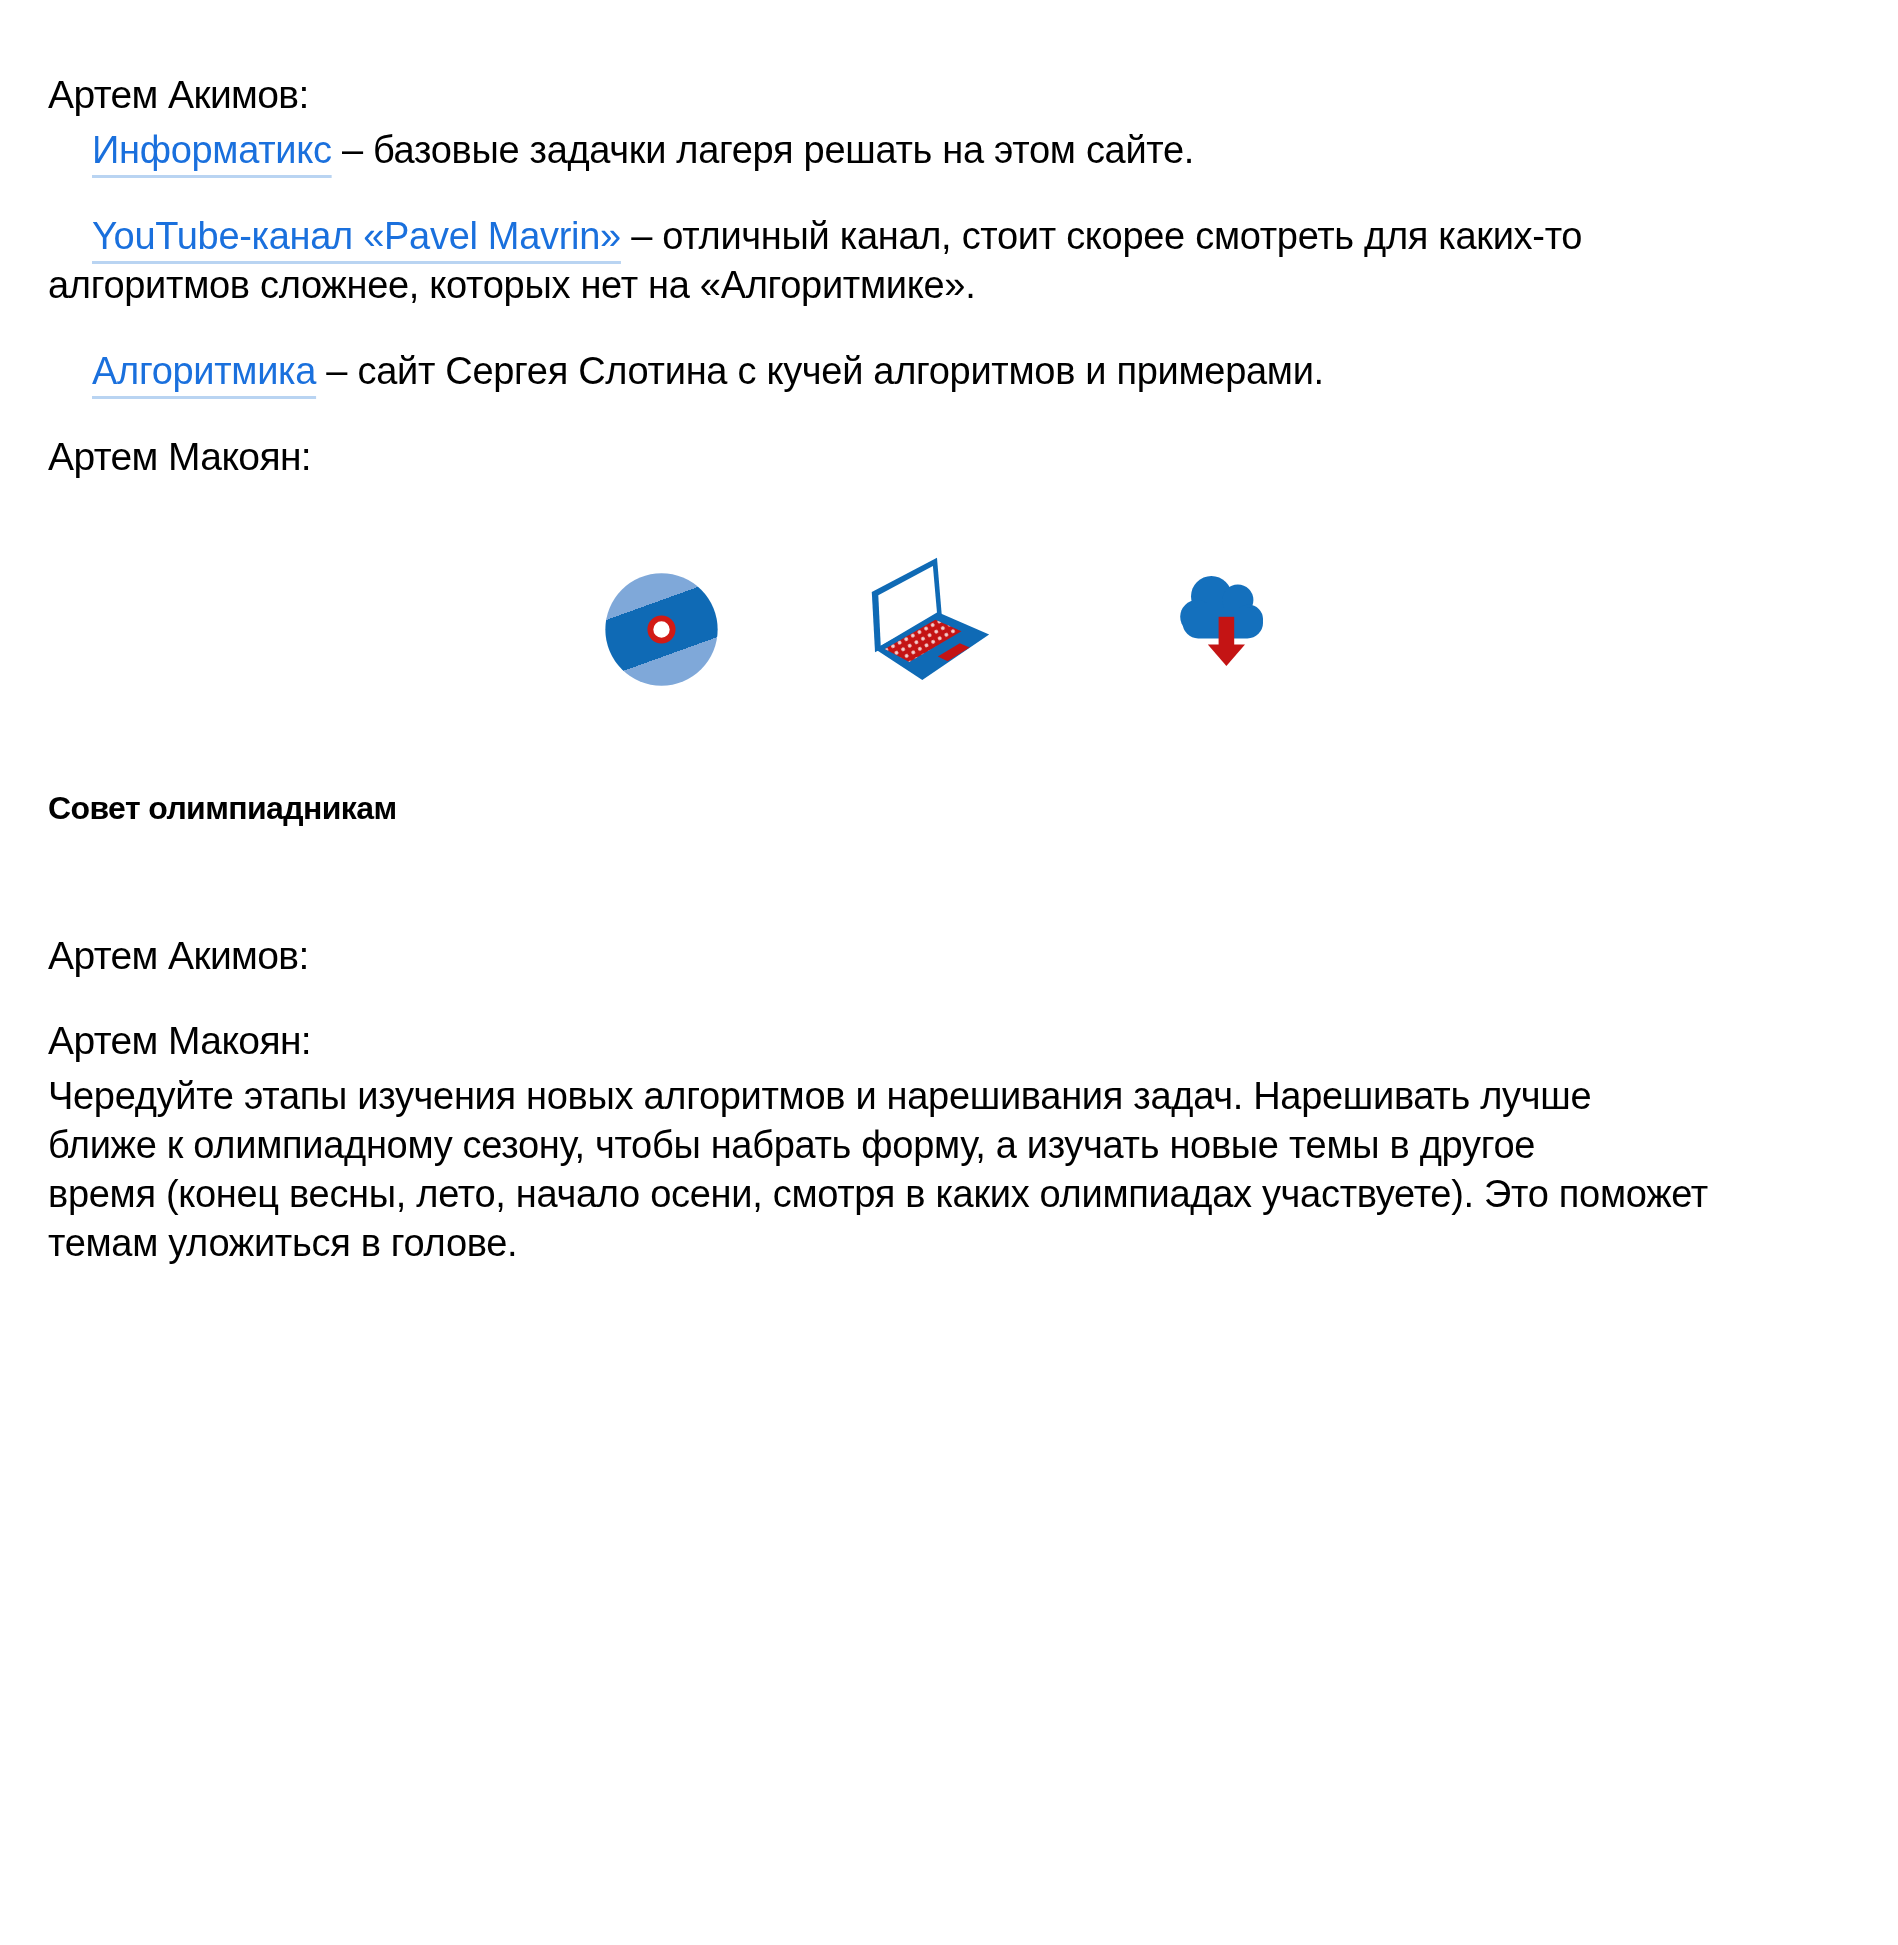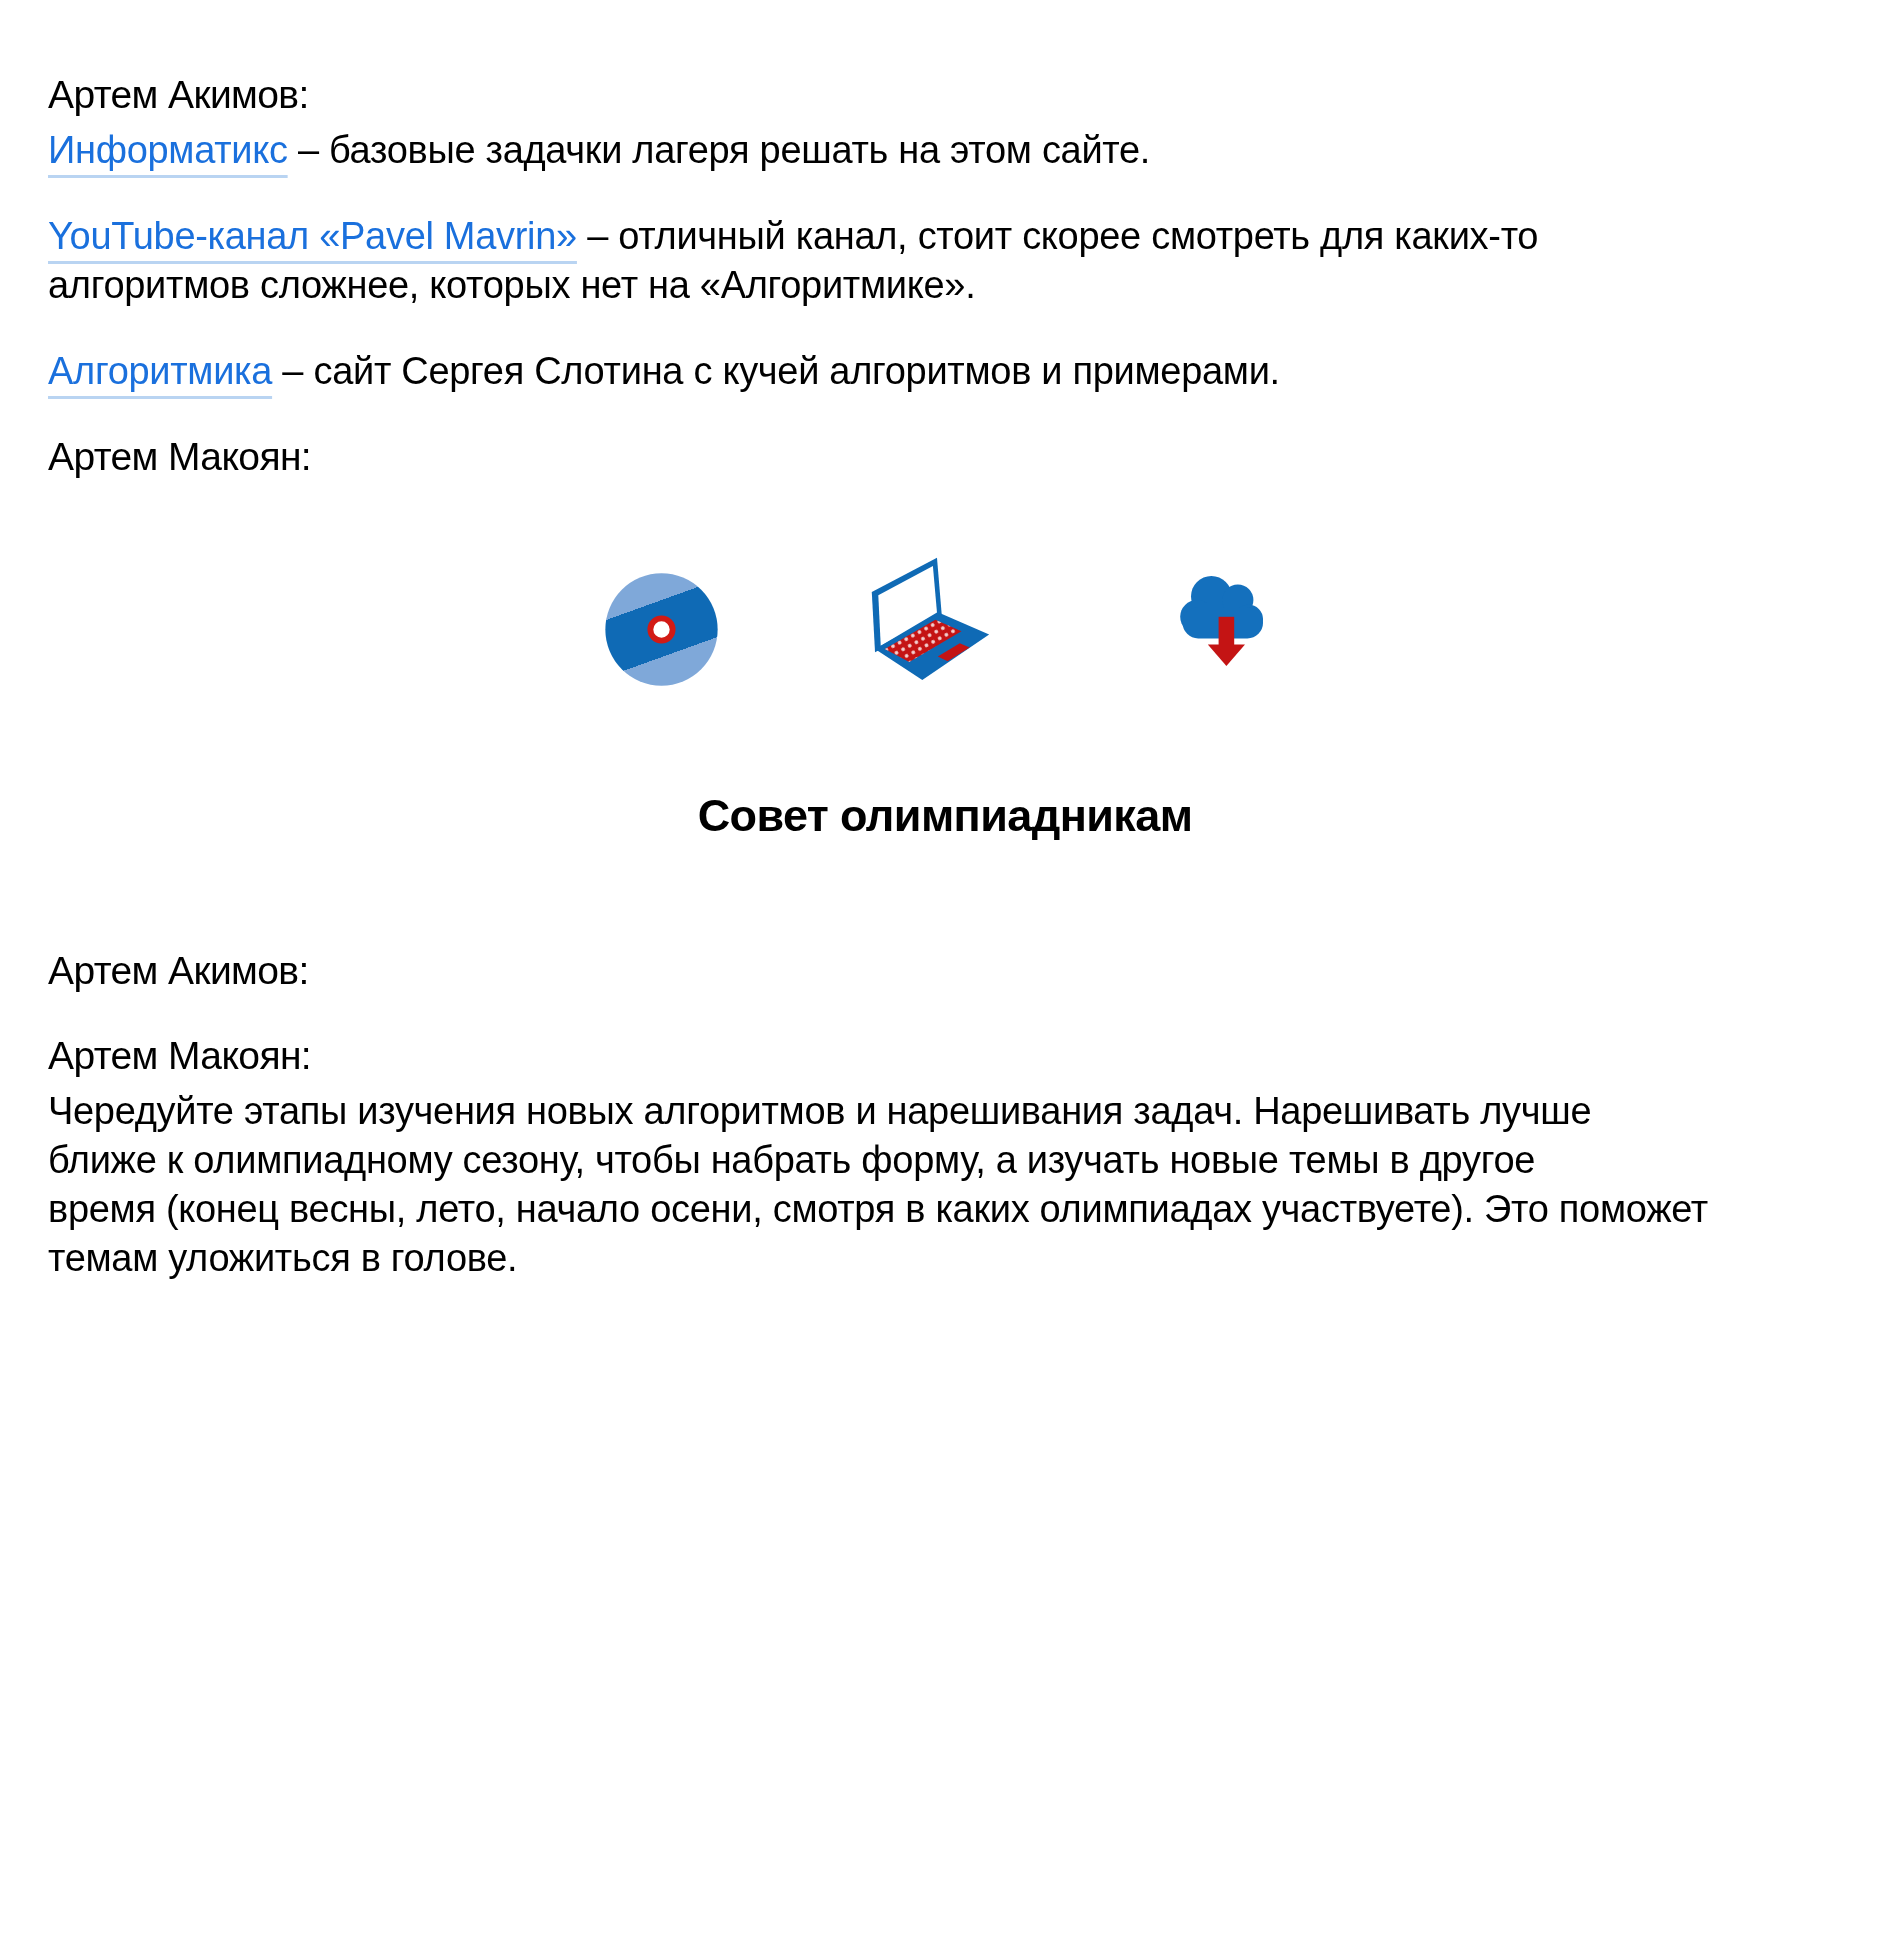--- a/index.html
+++ b/index.html
@@ -40,34 +40,34 @@
     letter-spacing:-0.3px;
     max-width:1805px;
   }
   a.lnk{
     color:var(--link-color);
     text-decoration:underline;
     text-decoration-color:var(--link-underline-color);
     text-decoration-thickness:3.1px;
     text-underline-offset:12.3px;
     cursor:pointer;
+    margin-left:44px;
   }
   .icons{
     display:flex;
     justify-content:center;
     align-items:center;
     gap:142px;
     margin-top:62px;
     height:172px;
   }
   .icon{display:block}
   h2.center-title{
-    font-size:45px;
+    font-size:32px;
     font-weight:700;
-    text-align:center;
     margin:74px 0 0 0;
     letter-spacing:-0.6px;
   }
   .ic-blue{fill:var(--icon-blue)}
   .ic-red{fill:var(--icon-red)}
   .ic-cloud{fill:var(--cloud-blue)}
 </style>
 </head>
 <body>
 

